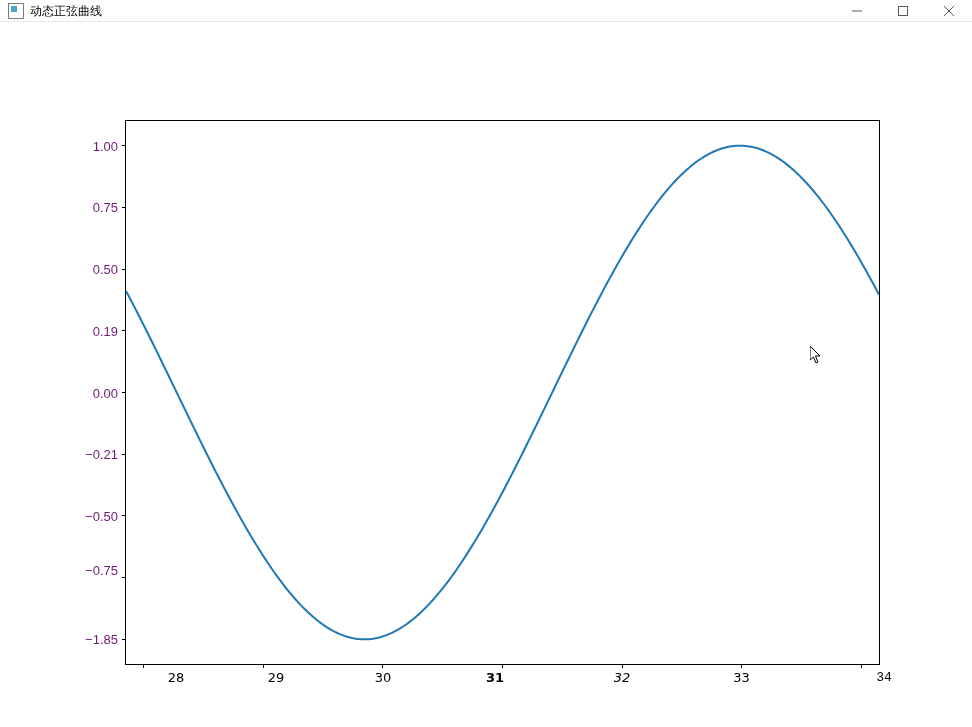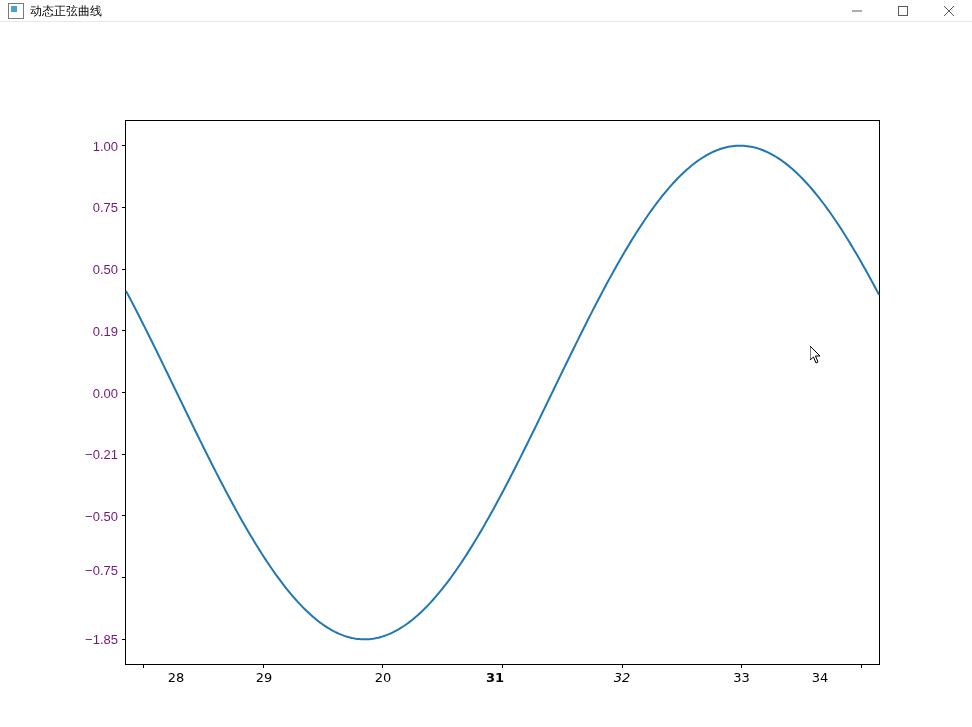--- a/index.html
+++ b/index.html
@@ -171,31 +171,31 @@
         <div class="y-tick-label" style="top: 209.795px;">0.19</div>
         <div class="y-tick-mark" style="top: 147.591px;"></div>
         <div class="y-tick-label" style="top: 148.091px;">0.50</div>
         <div class="y-tick-mark" style="top: 85.8864px;"></div>
         <div class="y-tick-label" style="top: 86.3864px;">0.75</div>
         <div class="y-tick-mark" style="top: 24.1818px;"></div>
         <div class="y-tick-label" style="top: 24.6818px;">1.00</div>
         <div class="x-tick-mark" style="left: 17.4286px;"></div>
         <div class="x-tick-label" style="left: 26px; margin-left: 24px;">28</div>
         <div class="x-tick-mark" style="left: 136.952px;"></div>
-        <div class="x-tick-label" style="left: 138px;">29</div>
+        <div class="x-tick-label" style="left: 150px;">29</div>
         <div class="x-tick-mark" style="left: 256.476px;"></div>
-        <div class="x-tick-label" style="left: 256.976px;">20</div>
+        <div class="x-tick-label" style="left: 256.976px;">30</div>
         <div class="x-tick-mark" style="left: 376px;"></div>
         <div class="x-tick-label" style="left: 369px; font-weight: bold;">31</div>
         <div class="x-tick-mark" style="left: 495.524px;"></div>
         <div class="x-tick-label" style="left: 496.024px; font-style: italic;">32</div>
         <div class="x-tick-mark" style="left: 615.048px;"></div>
         <div class="x-tick-label" style="left: 615.548px;">33</div>
         <div class="x-tick-mark" style="left: 734.571px;"></div>
-        <div class="x-tick-label" style="left: 694px;">34</div>
+        <div class="x-tick-label" style="left: 758px; font-family: Liberation Mono, monospace;">34</div>
       </div>
 
     <div class="cursor" style="left:810px; top:316px;">
       <svg width="12" height="19" viewBox="0 0 12 19">
         <path d="M0 0 L0 14 L3.5 11 L6 17 L8 16 L5.5 10 L10 10 Z" fill="#ffffff" stroke="#000" stroke-width="1"></path>
       </svg>
     </div>
   </div>
 
 </div>

